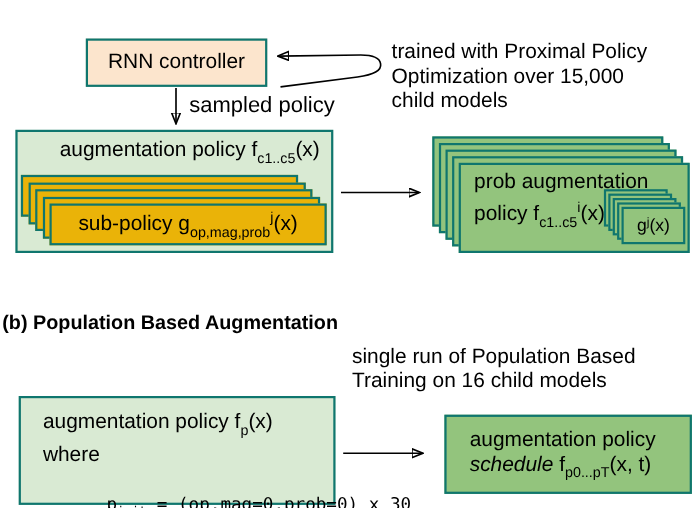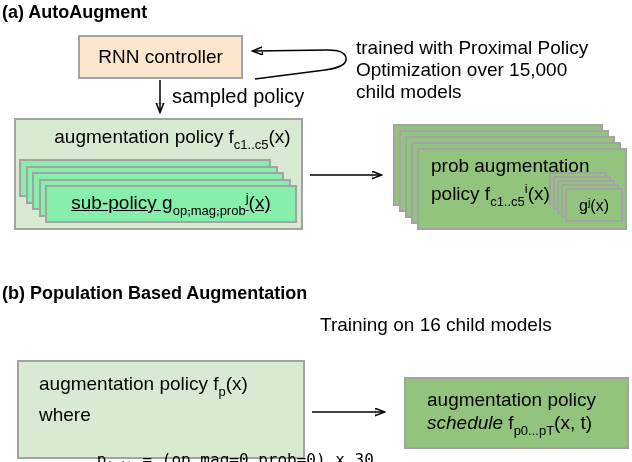--- a/index.html
+++ b/index.html
@@ -5,25 +5,25 @@
   html,body{margin:0;padding:0;background:#ffffff;}
   .canvas{
     position:relative;width:632px;height:462px;background:#ffffff;
     font-family:"Liberation Sans",sans-serif;color:#000;overflow:hidden;
   }
   .arrows{position:absolute;left:0;top:0;width:632px;height:462px;z-index:6;pointer-events:none;}
   .arrows path{stroke:#000;stroke-width:1.5;fill:none;}
   .heading{position:absolute;font-size:18px;font-weight:bold;white-space:nowrap;}
   .label{position:absolute;font-size:20px;white-space:nowrap;}
   .note{position:absolute;font-size:19px;line-height:22px;white-space:nowrap;}
-  .box{position:absolute;border:2px solid #a3a3a3;box-sizing:border-box;}
+  .box{position:absolute;border:2px solid #0f766e;box-sizing:border-box;}
   .rnn{background:#fce5cd;display:flex;align-items:center;justify-content:center;font-size:19px;}
   .lightbox{background:#d9ead3;}
   .darkbox{background:#93c47d;}
-  .stackcard{background:#86efac;text-decoration:underline;}
+  .stackcard{background:#eab308;}
   .center{display:flex;align-items:center;justify-content:center;}
   .bigtitle{text-align:center;padding-top:6px;font-size:19px;white-space:nowrap;padding-left:28px;}
   .boxtext{font-size:19px;line-height:23px;white-space:nowrap;}
   .sub{font-size:13px;vertical-align:-6px;}
   .sup{font-size:13px;vertical-align:7px;}
   .mono{font-family:"DejaVu Sans Mono",monospace;font-size:16px;white-space:pre;}
   .mono .sub{font-size:11px;vertical-align:-4px;}
   .it{font-style:italic;text-align:center;}
   .z1{z-index:1}.z2{z-index:2}.z3{z-index:3}.z4{z-index:4}.z5{z-index:5}.z7{z-index:7}
 </style>
@@ -37,21 +37,20 @@
       <marker id="ah" markerUnits="userSpaceOnUse" markerWidth="11" markerHeight="10" refX="9.5" refY="4.5" orient="auto">
         <path d="M0,0.5 L10,4.5 L0,8.5 z" fill="#000" stroke="none"></path>
       </marker>
     </defs>
     <path d="M160,80 L160,112" marker-end="url(#ah)"></path>
     <path d="M255,79 L325,70 C340,68 347,64 346,58 C345,51 335,50 328,50 L253,51" marker-end="url(#ah)"></path>
     <path d="M310,175 L381,175" marker-end="url(#ah)"></path>
     <path d="M312,412 L384,412" marker-end="url(#ah)"></path>
   </svg>
 
-  <div class="heading" style="left:2px;top:2px">(a) AutoAugment</div>
 
   <div class="box rnn z2" style="left:78px;top:35px;width:165px;height:44px">
     <span>RNN controller</span>
   </div>
 
   <div class="label" style="left:172px;top:85px">sampled policy</div>
 
   <div class="note" style="left:356px;top:37px">
     <div>trained with Proximal Policy</div>
     <div>Optimization over 15,000</div>
@@ -91,20 +90,21 @@
   <div class="box darkbox z7" style="left:561px;top:184px;width:58px;height:34px"></div>
   <div class="box darkbox center z7" style="left:565px;top:188px;width:58px;height:34px">
     <span style="font-size:16px">
       <span>g</span><span class="sup" style="font-size:11px;vertical-align:5px">j</span><span>(x)</span>
     </span>
   </div>
 
   <div class="heading" style="left:2px;top:283px">(b) Population Based Augmentation</div>
 
   <div class="note" style="left:320px;top:314px">
+    <div>single run of Population Based</div>
     <div>Training on 16 child models</div>
   </div>
 
   <div class="box lightbox z1" style="left:17px;top:360px;width:288px;height:99px;padding:10px 0 0 20px">
     <div class="boxtext">
       <span>augmentation policy f</span><span class="sub">p</span><span>(x)</span>
     </div>
     <div class="boxtext">where</div>
     <div class="mono" style="margin-top:5px">
       <span>p</span><span class="sub">init</span><span> = (op,mag=0,prob=0) x 30</span>

